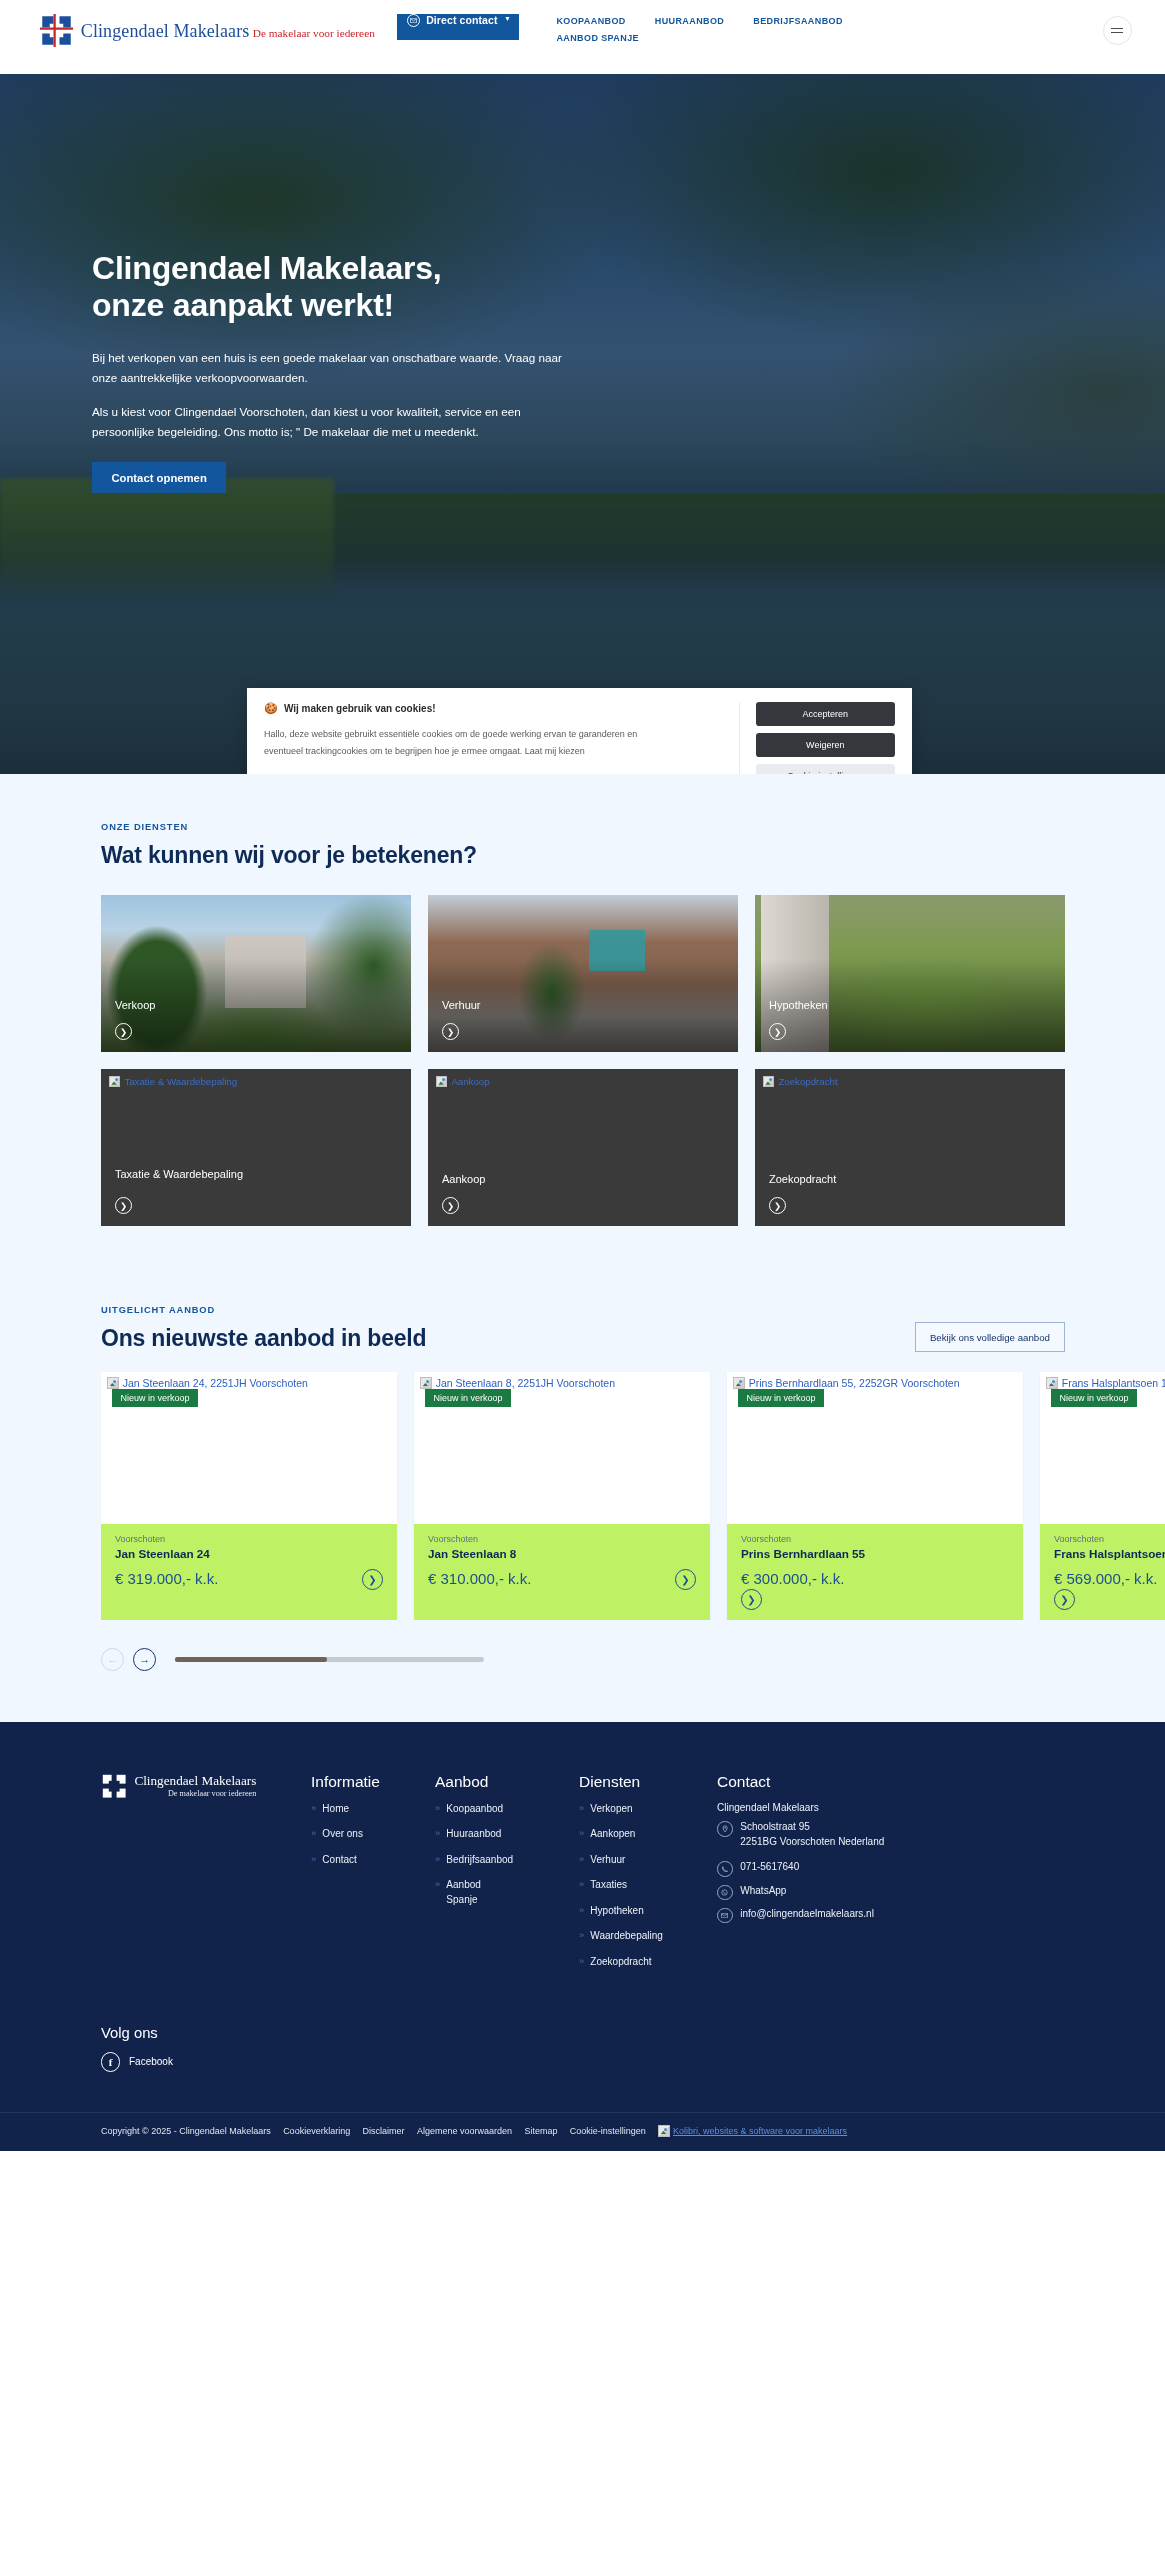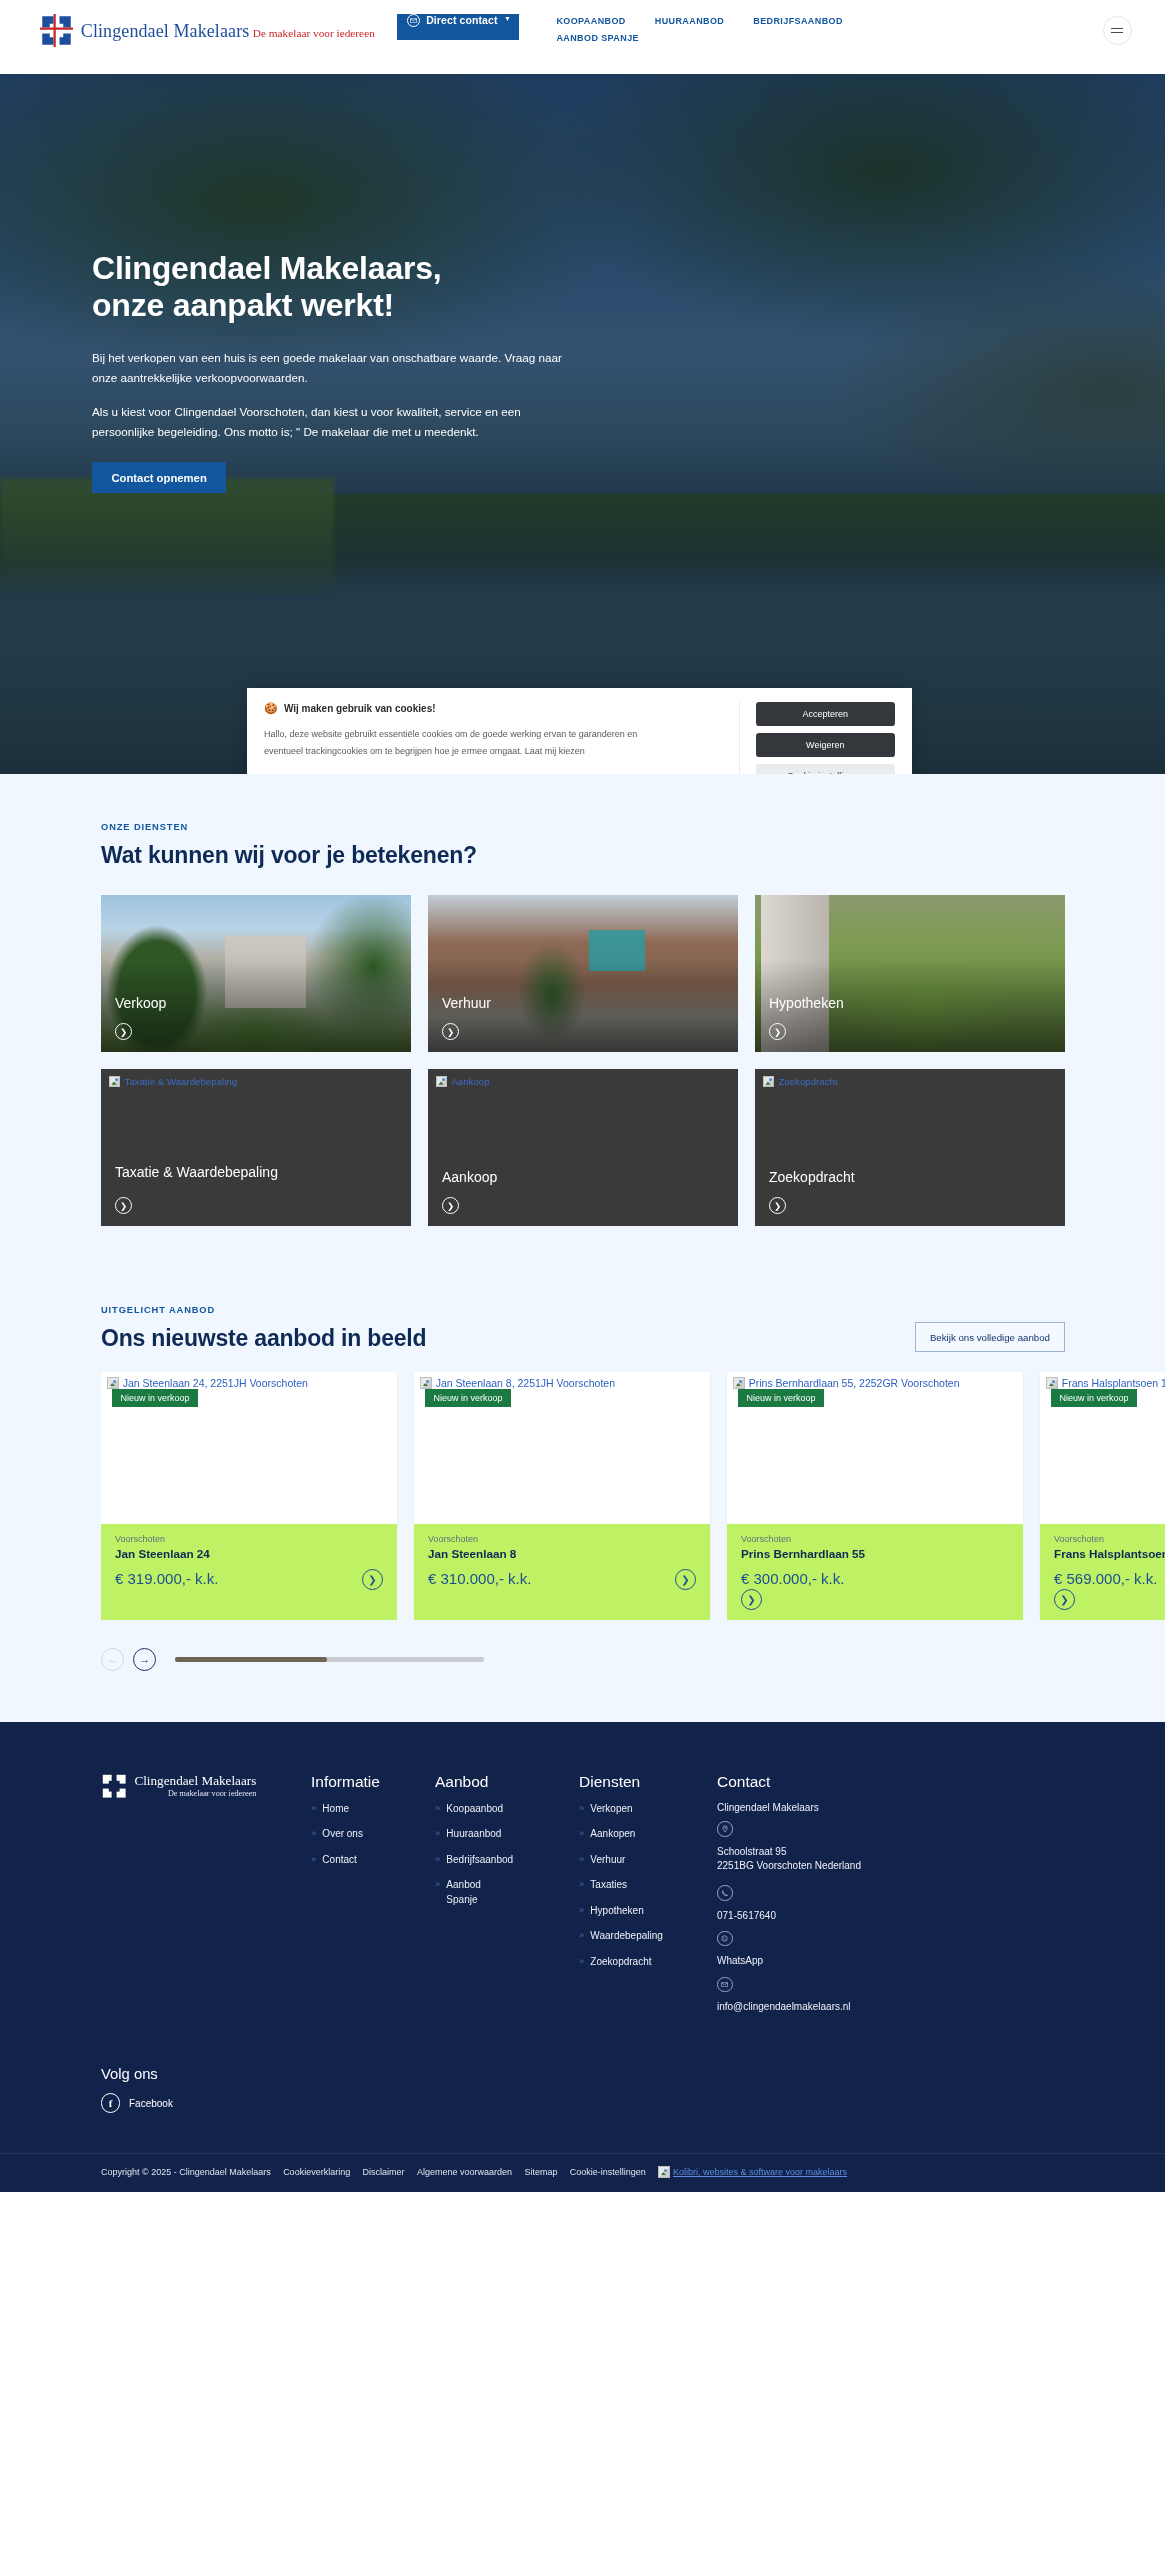--- a/index.html
+++ b/index.html
@@ -198,21 +198,21 @@
   .svc-card {
     position: relative; height: 157px; overflow: hidden; cursor: pointer;
   }
   .svc-card .svc-img { position: absolute; inset: 0; }
   .svc-grad {
     position: absolute; left: 0; right: 0; bottom: 0; height: 93px;
     background: linear-gradient(to top, rgba(0,0,0,.55), rgba(0,0,0,0));
   }
   .svc-label {
     position: absolute; left: 14px; bottom: 40px; color: #fff;
-    font-size: 14px; font-weight: 400; z-index: 3; line-height: 1.25;
+    font-size: 11px; font-weight: 400; z-index: 3; line-height: 1.25;
   }
   .svc-arrow {
     position: absolute; left: 14px; bottom: 12.4px; width: 17px; height: 17px;
     border: 1.2px solid #fff; border-radius: 50%; z-index: 3;
     display: flex; align-items: center; justify-content: center;
     color: #fff; font-size: 8.6px;
   }
   
   .img-verkoop {
     background:
@@ -335,21 +335,21 @@
   }
   .f-logo { display: flex; align-items: center; gap: 7px; }
   .f-logo-mark { width: 26.4px; height: 26.4px; position: relative; flex: none; }
   .f-logo-title { font-family: "Liberation Serif", serif; font-size: 13.2px; color:#fff; line-height:1.1; }
   .f-logo-sub { font-family: "Liberation Serif", serif; font-size: 8.2px; color:#e3e8f2; text-align:right; }
   .f-h { font-size: 15.5px; font-weight: 400; margin-bottom: 11px; }
   .f-li { display: flex; align-items: flex-start; gap: 6.2px; margin-bottom: 11px; }
   .f-chev { color: #3f6bb0; font-size: 9.3px; line-height: 1.45; flex: none; }
   .f-li a { color: #eef2f8; font-size: 10px; text-decoration: none; line-height: 1.45; }
   .f-contact-name { font-size: 10px; color:#eef2f8; margin-bottom: 7.8px; }
-  .f-crow { display: flex; align-items: flex-start; gap: 7.8px; margin-bottom: 7px; flex-direction: column; }
+  .f-crow { display: flex; align-items: flex-start; gap: 7.8px; margin-bottom: 7px; }
   .f-cicon {
     width: 15.5px; height: 15.5px; border-radius: 50%; border: 0.8px solid #8fa6c9;
     display:flex; align-items:center; justify-content:center; flex:none; margin-top:0.8px;
   }
   .f-ctext { font-size: 10px; color:#eef2f8; line-height: 1.45; }
   .f-ctext .sub { display: block; }
   .f-follow { margin-top: 45px; }
   .f-follow-h { font-size: 14.8px; margin-bottom: 11px; }
   .f-social { display: flex; align-items: center; gap: 8.6px; }
   .f-social-circle {

